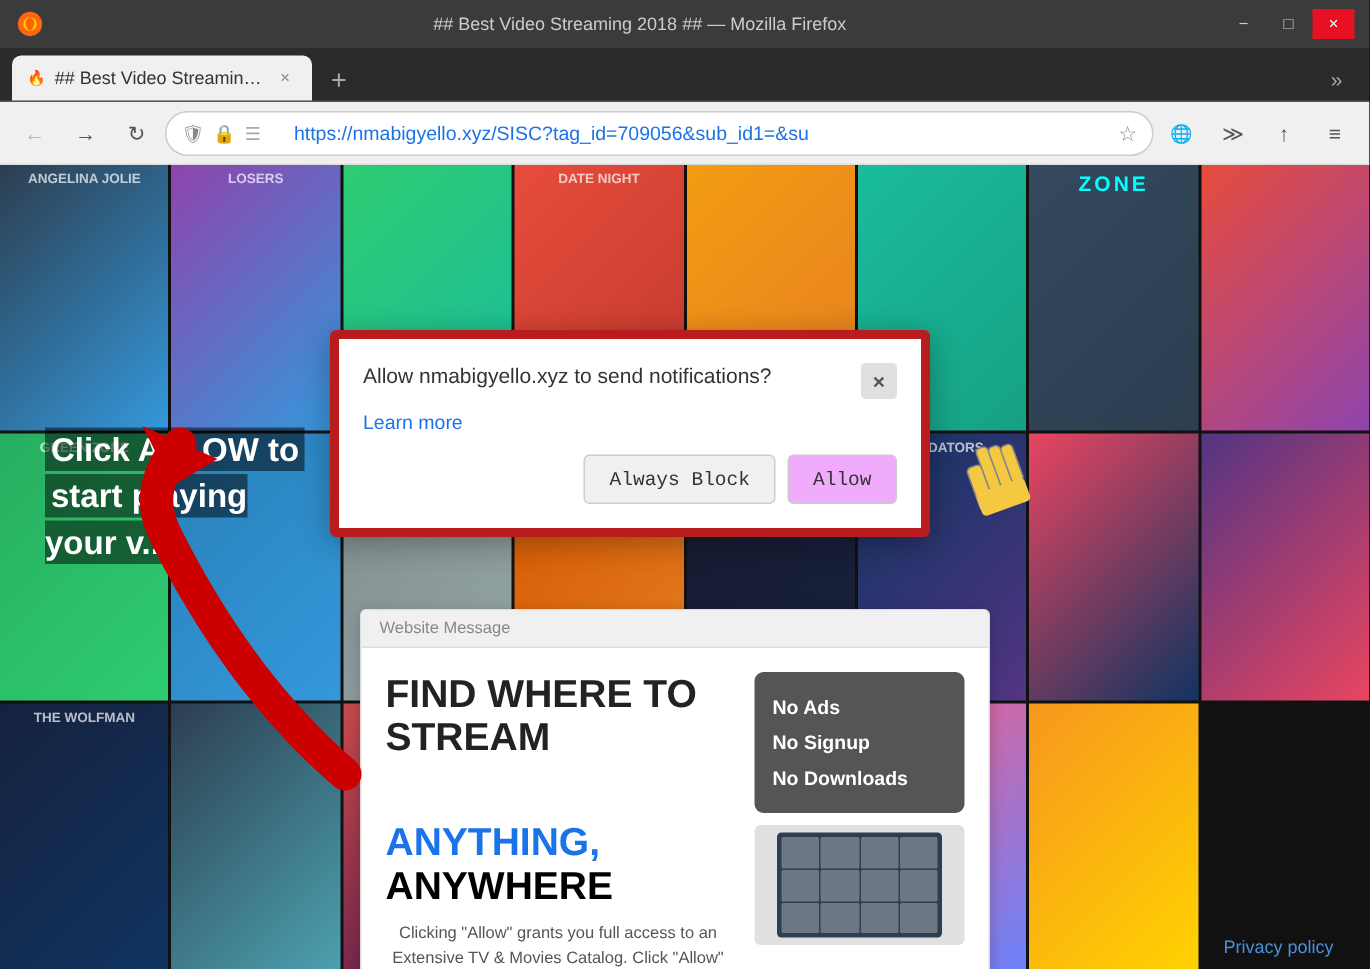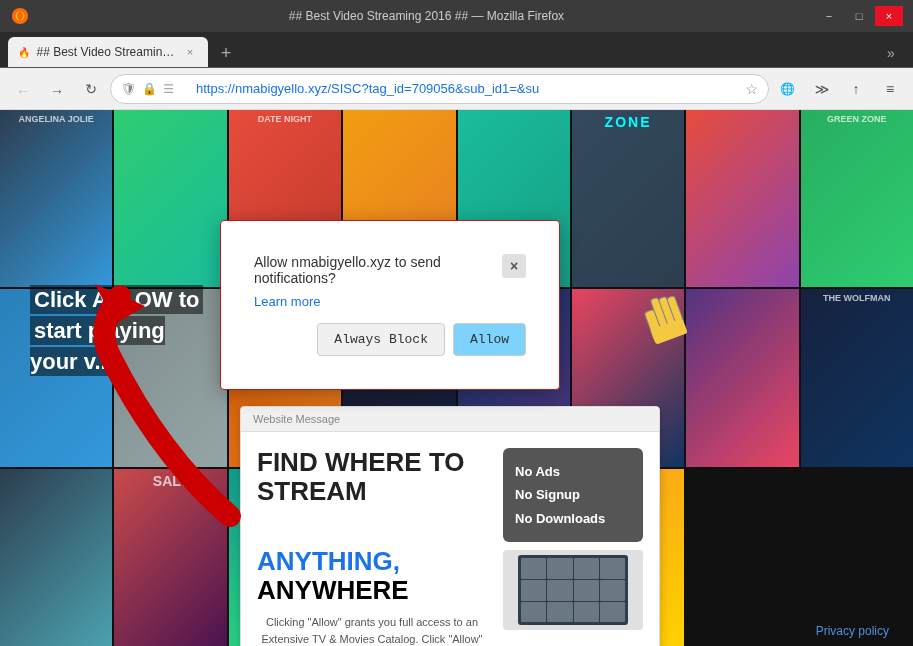--- a/index.html
+++ b/index.html
@@ -144,27 +144,27 @@
     .poster-24 { background: linear-gradient(135deg, #f7971e, #ffd200); }
 
     
     .poster-text { font-size: 9px; font-weight: bold; color: rgba(255,255,255,0.7); text-align: center; padding: 4px; }
 
     
     .notification-popup {
       position: absolute;
       top: 110px;
       left: 220px;
-      width: 340px;
+      width: 400px;
       background: white;
-      border: 1px solid #b91c1c;
+      border: 6px solid #b91c1c;
       border-radius: 4px;
       box-shadow: 0 4px 20px rgba(0,0,0,0.3);
       z-index: 100;
-      padding: 33px;
+      padding: 16px;
     }
     .popup-header {
       display: flex;
       align-items: flex-start;
       justify-content: space-between;
       margin-bottom: 8px;
     }
     .popup-title {
       font-size: 14px;
       font-weight: 500;
@@ -195,21 +195,21 @@
     .popup-btn {
       padding: 8px 16px;
       border: 1px solid #ccc;
       border-radius: 4px;
       background: #f0f0f0;
       cursor: pointer;
       font-size: 13px;
       color: #333;
       font-family: Liberation Mono, monospace;
     }
-    .popup-btn.allow { background: #7dd3fc; }
+    .popup-btn.allow { background: #f0abfc; }
 
     
     .website-message {
       position: absolute;
       top: 296px;
       left: 240px;
       width: 420px;
       background: white;
       border: 1px solid #ddd;
       border-radius: 4px;
@@ -351,21 +351,21 @@
 <body>
 
 <div class="titlebar">
   <div class="titlebar-icon">
     <svg width="18" height="18" viewBox="0 0 100 100">
       <circle cx="50" cy="50" r="45" fill="#ff6611"></circle>
       <circle cx="50" cy="50" r="25" fill="#ffcc00"></circle>
       <path d="M50 25 Q70 35 65 55 Q60 70 50 75 Q40 70 35 55 Q30 35 50 25Z" fill="#ff3300" opacity="0.7"></path>
     </svg>
   </div>
-  <div class="titlebar-title">## Best Video Streaming 2016 ## — Mozilla Firefox</div>
+  <div class="titlebar-title">## Best Video Streaming 2018 ## — Mozilla Firefox</div>
   <div class="titlebar-controls">
     <button class="titlebar-btn">−</button>
     <button class="titlebar-btn">□</button>
     <button class="titlebar-btn close">×</button>
   </div>
 </div>
 
 <div class="tabbar">
   <div class="tab active">
     <span style="font-size:10px;">🔥</span>
@@ -392,20 +392,23 @@
   <button class="nav-right-btn">↑</button>
   <button class="nav-right-btn">≡</button>
 </div>
 
 <div class="page-wrapper">
 
   <div class="bg-movies">
     <div class="movie-poster poster-1">
       <div class="poster-text">ANGELINA JOLIE</div>
     </div>
+    <div class="movie-poster poster-2">
+      <div class="poster-text">LOSERS</div>
+    </div>
     <div class="movie-poster poster-3">
       <div class="poster-text"></div>
     </div>
     <div class="movie-poster poster-4">
       <div class="poster-text">DATE NIGHT</div>
     </div>
     <div class="movie-poster poster-5">
       <div class="poster-text"></div>
     </div>
     <div class="movie-poster poster-6">

